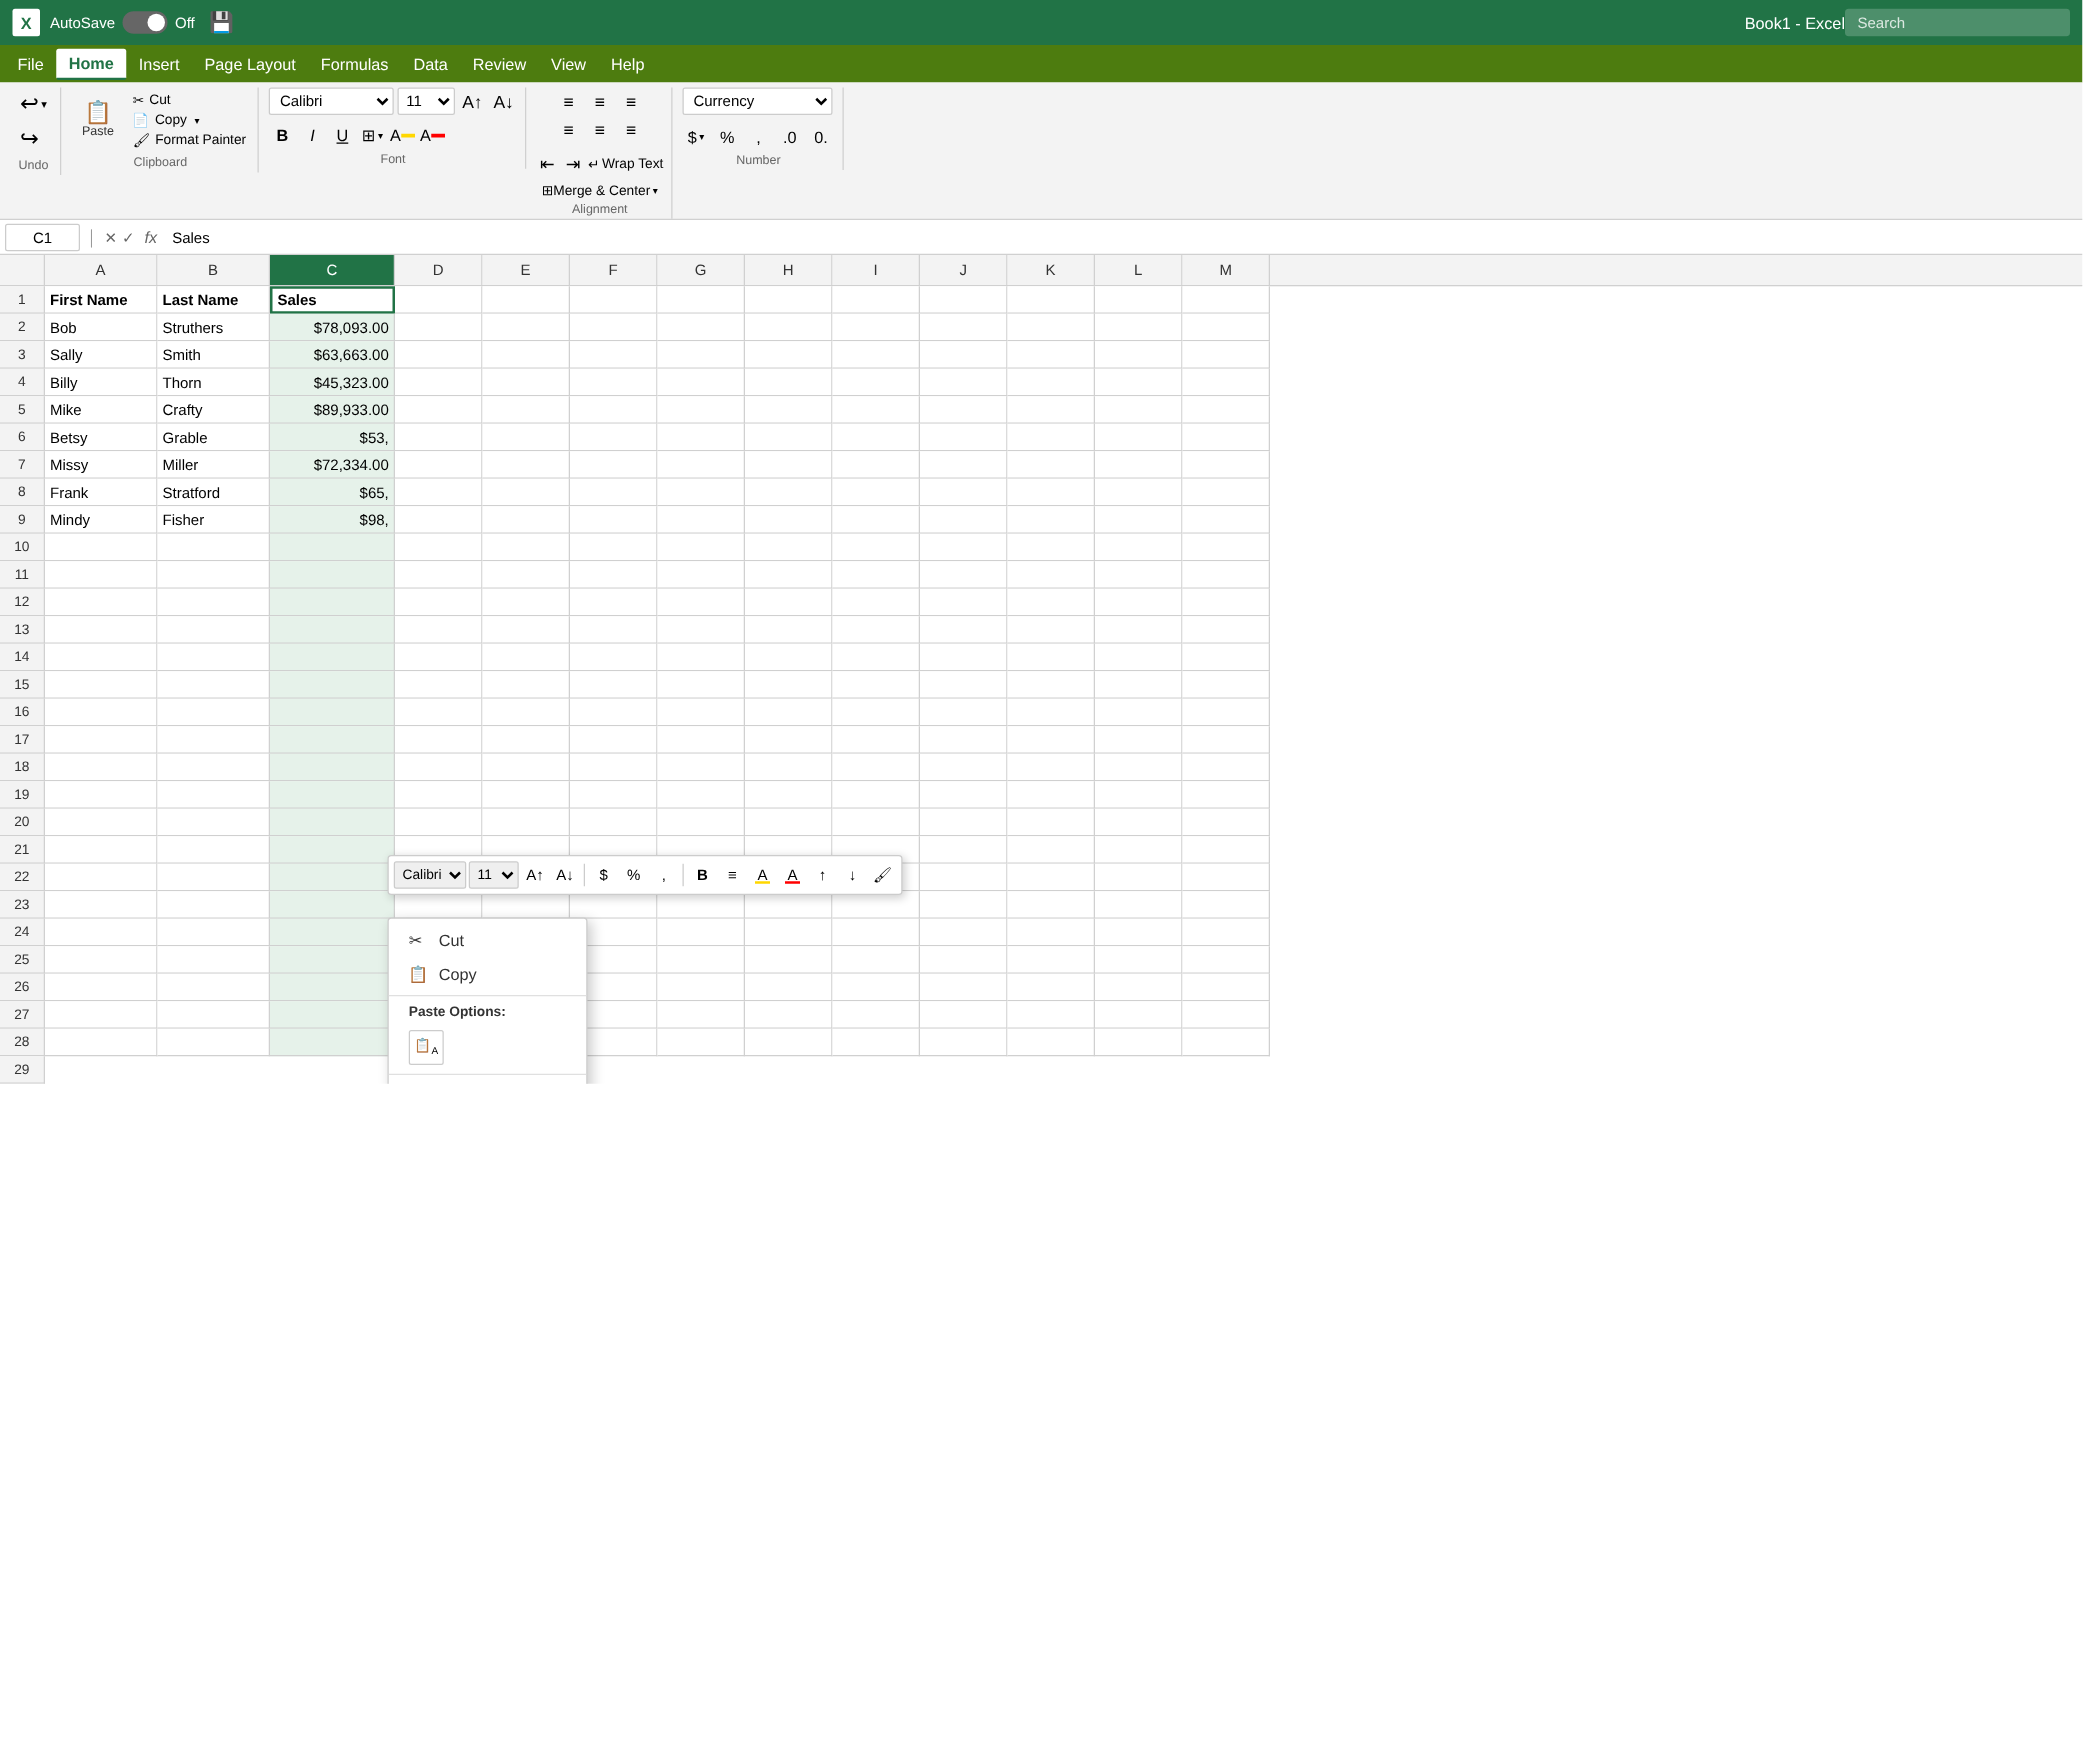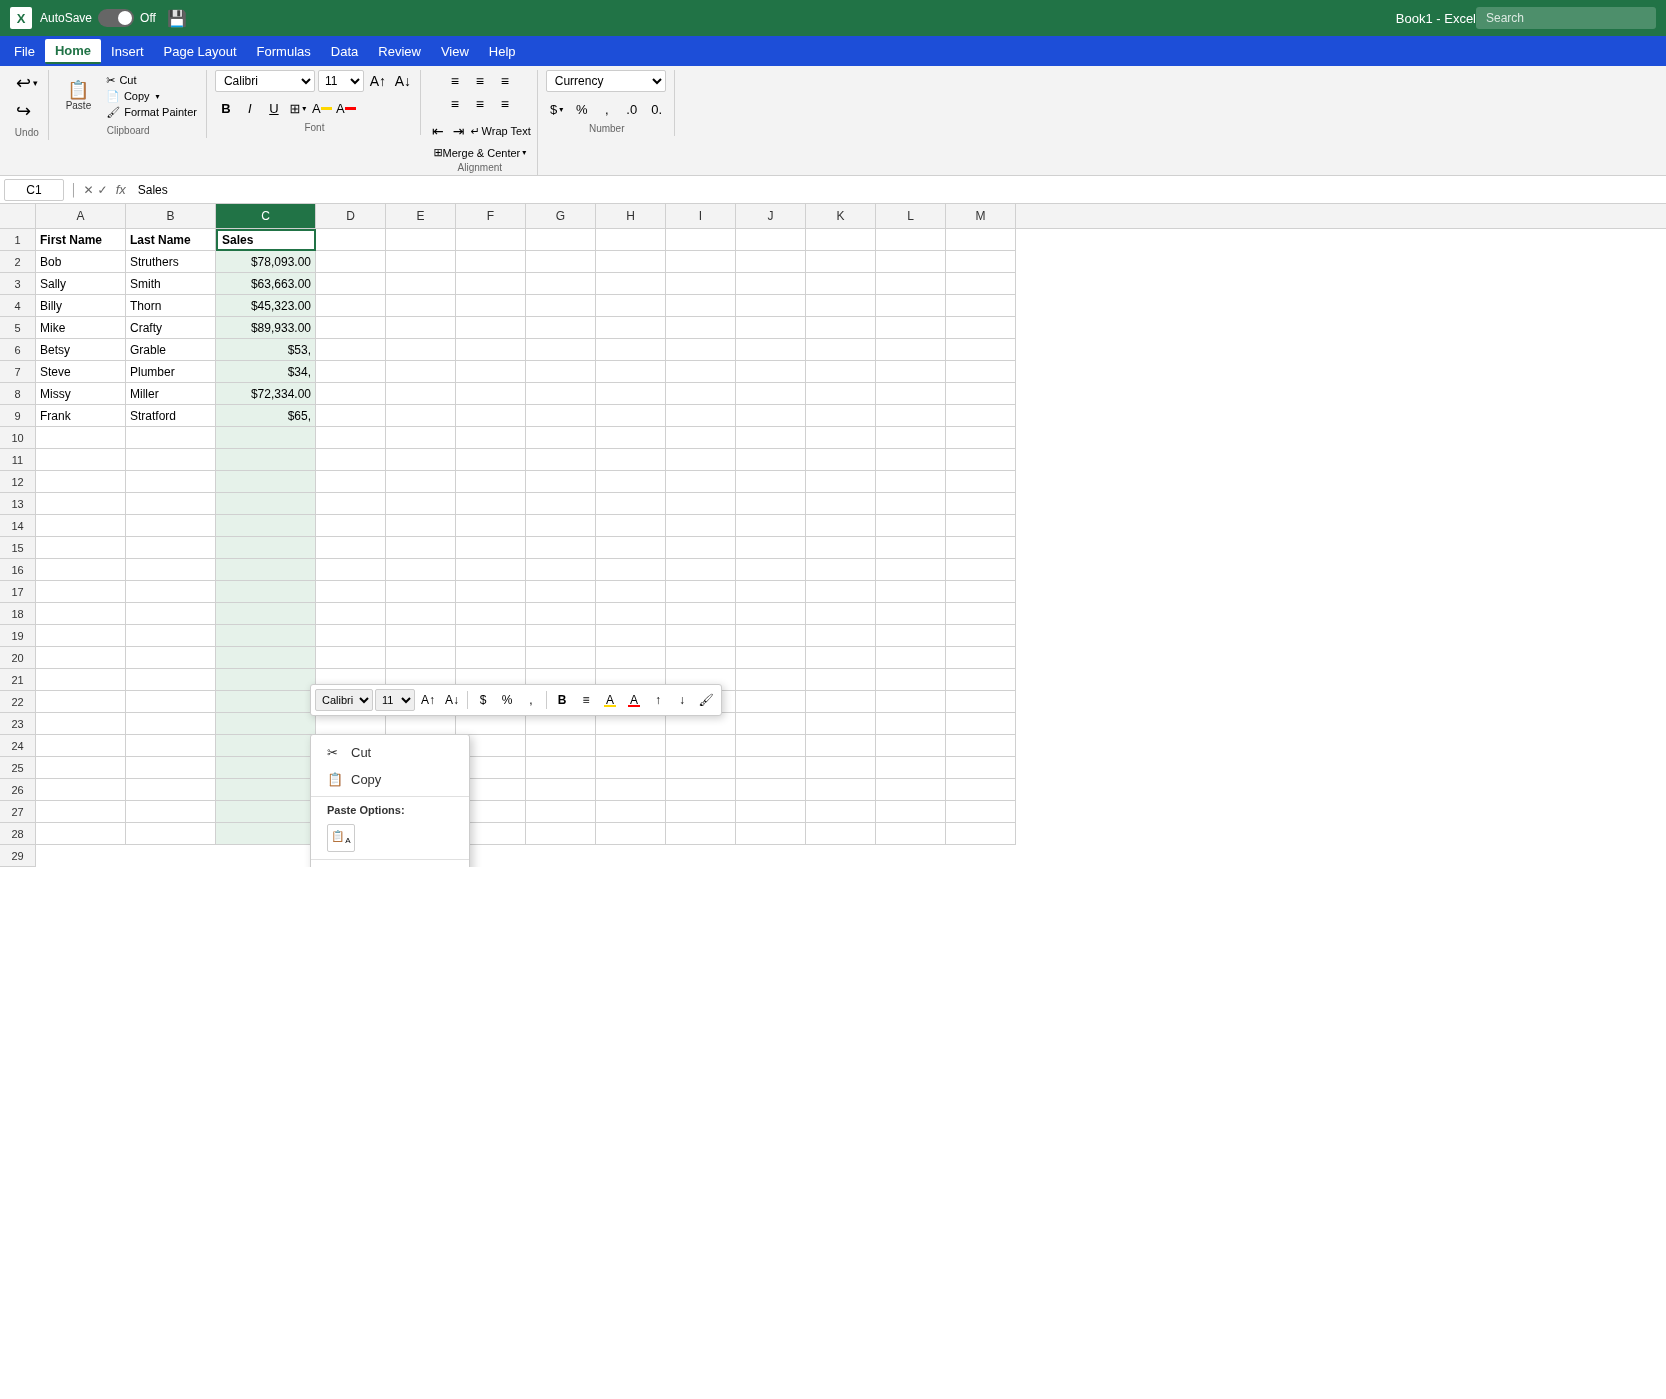--- a/index.html
+++ b/index.html
@@ -14,21 +14,21 @@
     .titlebar .autosave { display: flex; align-items: center; font-size: 12px; gap: 6px; margin-right: 12px; }
     .titlebar .toggle { width: 36px; height: 18px; background: #666; border-radius: 9px; position: relative; display: inline-block; }
     .titlebar .toggle-knob { width: 14px; height: 14px; background: #fff; border-radius: 50%; position: absolute; top: 2px; right: 2px; }
     .titlebar .title { flex: 1; text-align: right; font-size: 13px; }
     .titlebar .search-box { background: rgba(255,255,255,0.2); border: none; border-radius: 3px; color: white; padding: 4px 10px; width: 180px; font-size: 12px; }
     .titlebar .search-box::placeholder { color: rgba(255,255,255,0.8); }
     .save-icon { font-size: 16px; margin-right: 10px; }
 
     
     .menubar {
-      display: flex; align-items: center; height: 30px; background: #1d4ed8; padding: 0 4px;
+      display: flex; align-items: center; height: 30px; background: #4d7c0f; padding: 0 4px;
     }
     .menubar .menu-item {
       color: white; padding: 4px 10px; font-size: 13px; cursor: pointer; border-radius: 2px;
     }
     .menubar .menu-item.active { background: white; color: #217346; font-weight: bold; border-bottom: 2px solid #217346; }
 
     
     .ribbon {
       background: #f3f3f3; border-bottom: 1px solid #d0d0d0; padding: 4px 6px 0 6px; display: flex; align-items: flex-start; gap: 2px;
     }
@@ -450,53 +450,53 @@
           <div class="cell col-f"></div>
           <div class="cell col-g"></div>
           <div class="cell col-h"></div>
           <div class="cell col-i"></div>
           <div class="cell col-j"></div>
           <div class="cell col-k"></div>
           <div class="cell col-l"></div>
           <div class="cell col-m"></div>
         </div>
         <div class="grid-row">
-          <div class="cell col-a">Steve</div>
-          <div class="cell col-b">Plumber</div>
-          <div class="cell col-c selected-col" style="justify-content: flex-end;">$34,</div>
-          <div class="cell col-d"></div>
-          <div class="cell col-e"></div>
-          <div class="cell col-f"></div>
-          <div class="cell col-g"></div>
-          <div class="cell col-h"></div>
-          <div class="cell col-i"></div>
-          <div class="cell col-j"></div>
-          <div class="cell col-k"></div>
-          <div class="cell col-l"></div>
-          <div class="cell col-m"></div>
-        </div>
-        <div class="grid-row">
           <div class="cell col-a">Missy</div>
           <div class="cell col-b">Miller</div>
           <div class="cell col-c selected-col" style="justify-content: flex-end;">$72,334.00</div>
           <div class="cell col-d"></div>
           <div class="cell col-e"></div>
           <div class="cell col-f"></div>
           <div class="cell col-g"></div>
           <div class="cell col-h"></div>
           <div class="cell col-i"></div>
           <div class="cell col-j"></div>
           <div class="cell col-k"></div>
           <div class="cell col-l"></div>
           <div class="cell col-m"></div>
         </div>
         <div class="grid-row">
           <div class="cell col-a">Frank</div>
           <div class="cell col-b">Stratford</div>
           <div class="cell col-c selected-col" style="justify-content: flex-end; padding-left: 46px;">$65,</div>
+          <div class="cell col-d"></div>
+          <div class="cell col-e"></div>
+          <div class="cell col-f"></div>
+          <div class="cell col-g"></div>
+          <div class="cell col-h"></div>
+          <div class="cell col-i"></div>
+          <div class="cell col-j"></div>
+          <div class="cell col-k"></div>
+          <div class="cell col-l"></div>
+          <div class="cell col-m"></div>
+        </div>
+        <div class="grid-row">
+          <div class="cell col-a">Mindy</div>
+          <div class="cell col-b">Fisher</div>
+          <div class="cell col-c selected-col" style="justify-content: flex-end;">$98,</div>
           <div class="cell col-d"></div>
           <div class="cell col-e"></div>
           <div class="cell col-f"></div>
           <div class="cell col-g"></div>
           <div class="cell col-h"></div>
           <div class="cell col-i"></div>
           <div class="cell col-j"></div>
           <div class="cell col-k"></div>
           <div class="cell col-l"></div>
           <div class="cell col-m"></div>

